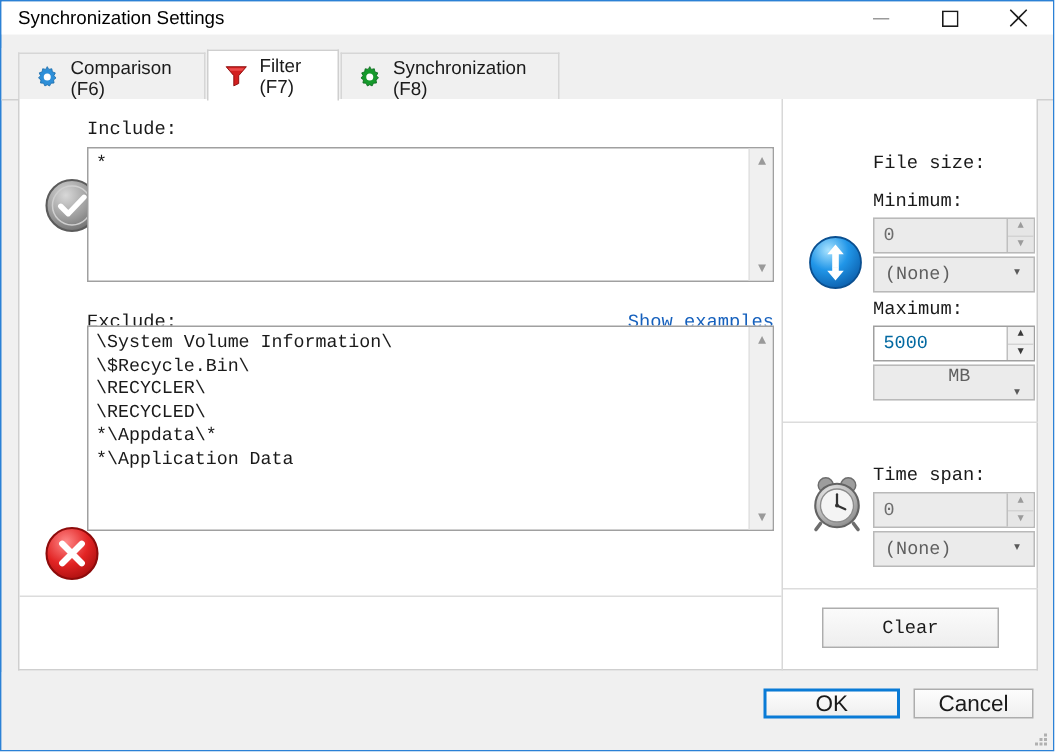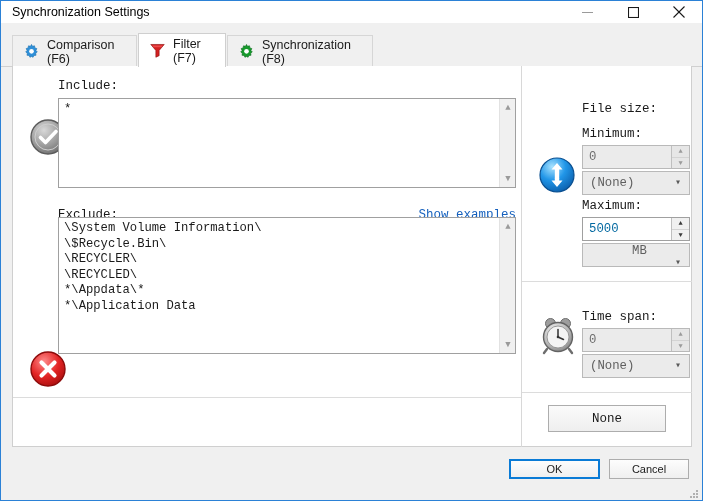--- a/index.html
+++ b/index.html
@@ -184,21 +184,21 @@
   }
 
   
   #bottombar {
     position: absolute; left: 0; top: 447px;
     width: 701px; height: 52px; background: #f0f0f0;
   }
   .dlgbtn {
     position: absolute; top: 11px; height: 20px;
     display: flex; align-items: center; justify-content: center;
-    font-size: 11px; color: #1a1a1a;
+    font-size: 15px; color: #1a1a1a;
     background: linear-gradient(#fdfdfd, #efefef);
     border: 1px solid #adadad;
   }
   #okbtn { left: 508px; width: 91px; border: 2px solid #0a7bd6; }
   #cancelbtn { left: 608px; width: 80px; }
 
   #gripper {
     position: absolute; right: 3px; bottom: 2px;
     width: 12px; height: 12px;
   }
@@ -403,21 +403,21 @@
           <div class="sbtn">▼</div>
         </div>
       </div>
       <div class="combo disabled" style="left:60px;top:288px;width:108px;">
         <div class="cval">(None)</div>
         <div class="chev">▾</div>
       </div>
 
       <div class="rsep" style="top:326px;"></div>
 
-      <div id="clearbtn">None</div>
+      <div id="clearbtn">Clear</div>
     </div>
   </div>
 
   <div id="bottombar">
     <div class="dlgbtn" id="okbtn">OK</div>
     <div class="dlgbtn" id="cancelbtn">Cancel</div>
     <div id="gripper">
       <svg width="12" height="12" viewBox="0 0 12 12">
         <g fill="#b0b0b0">
           <rect x="9" y="2" width="2" height="2"></rect>

